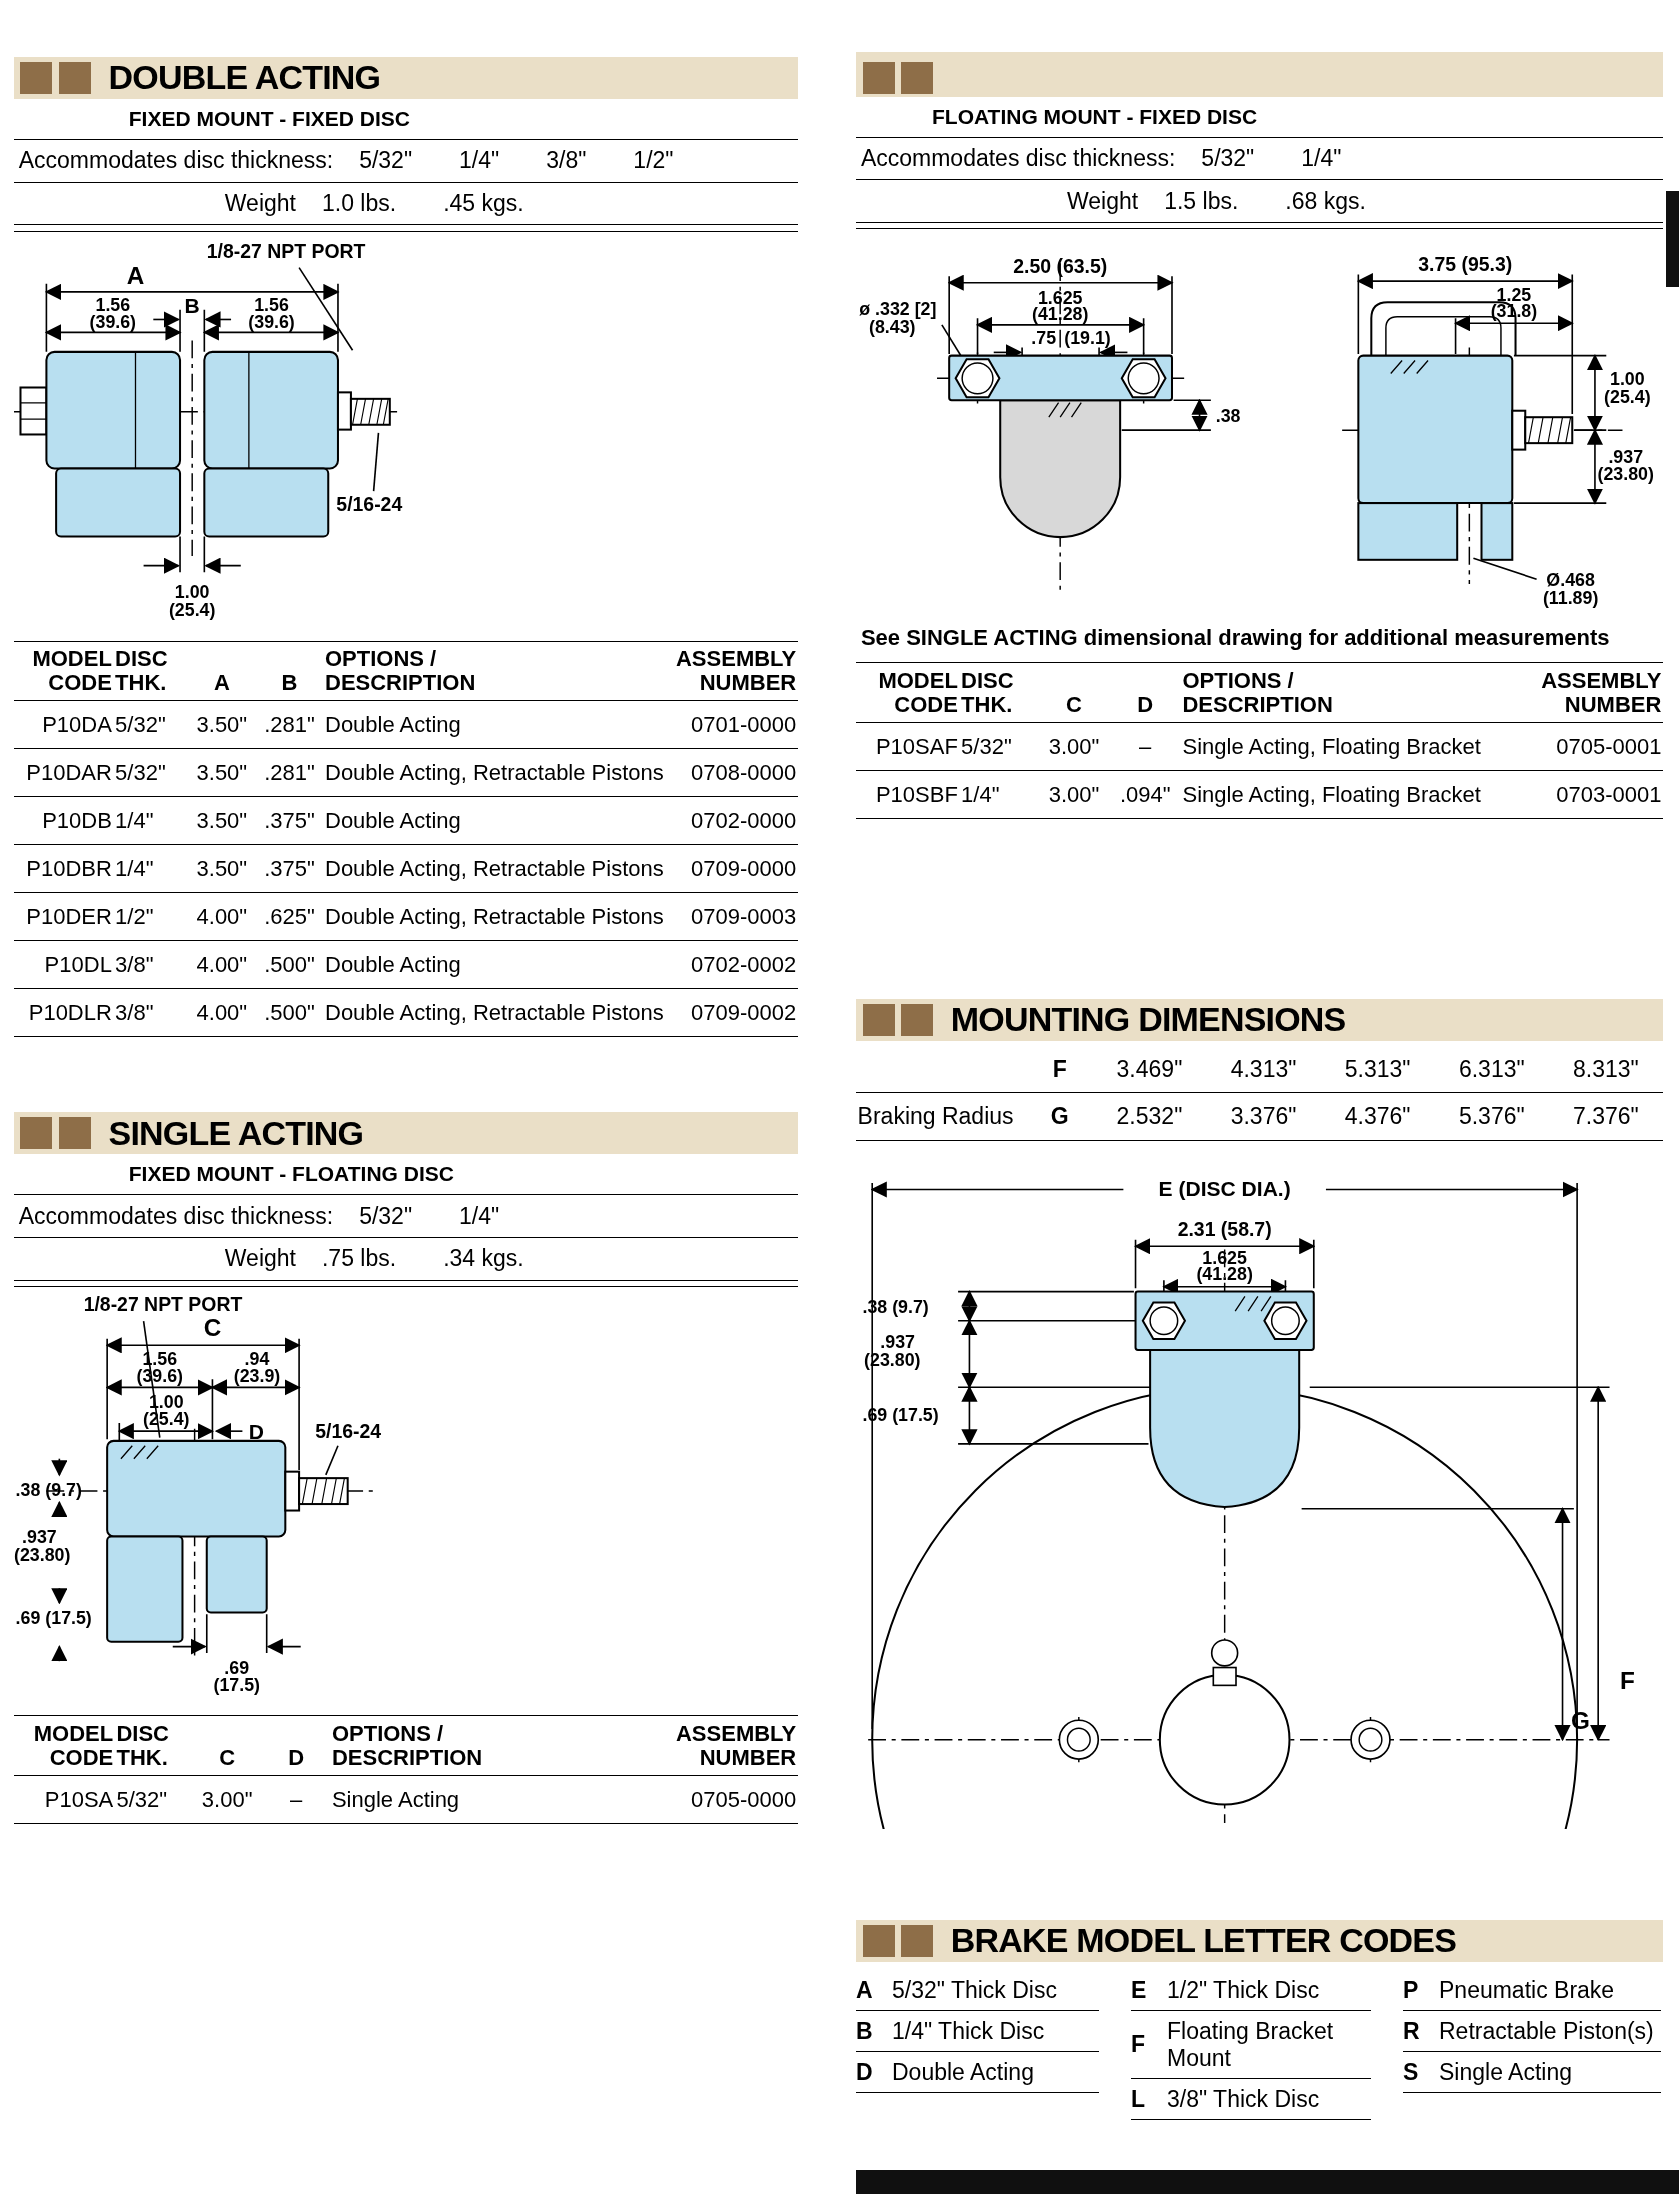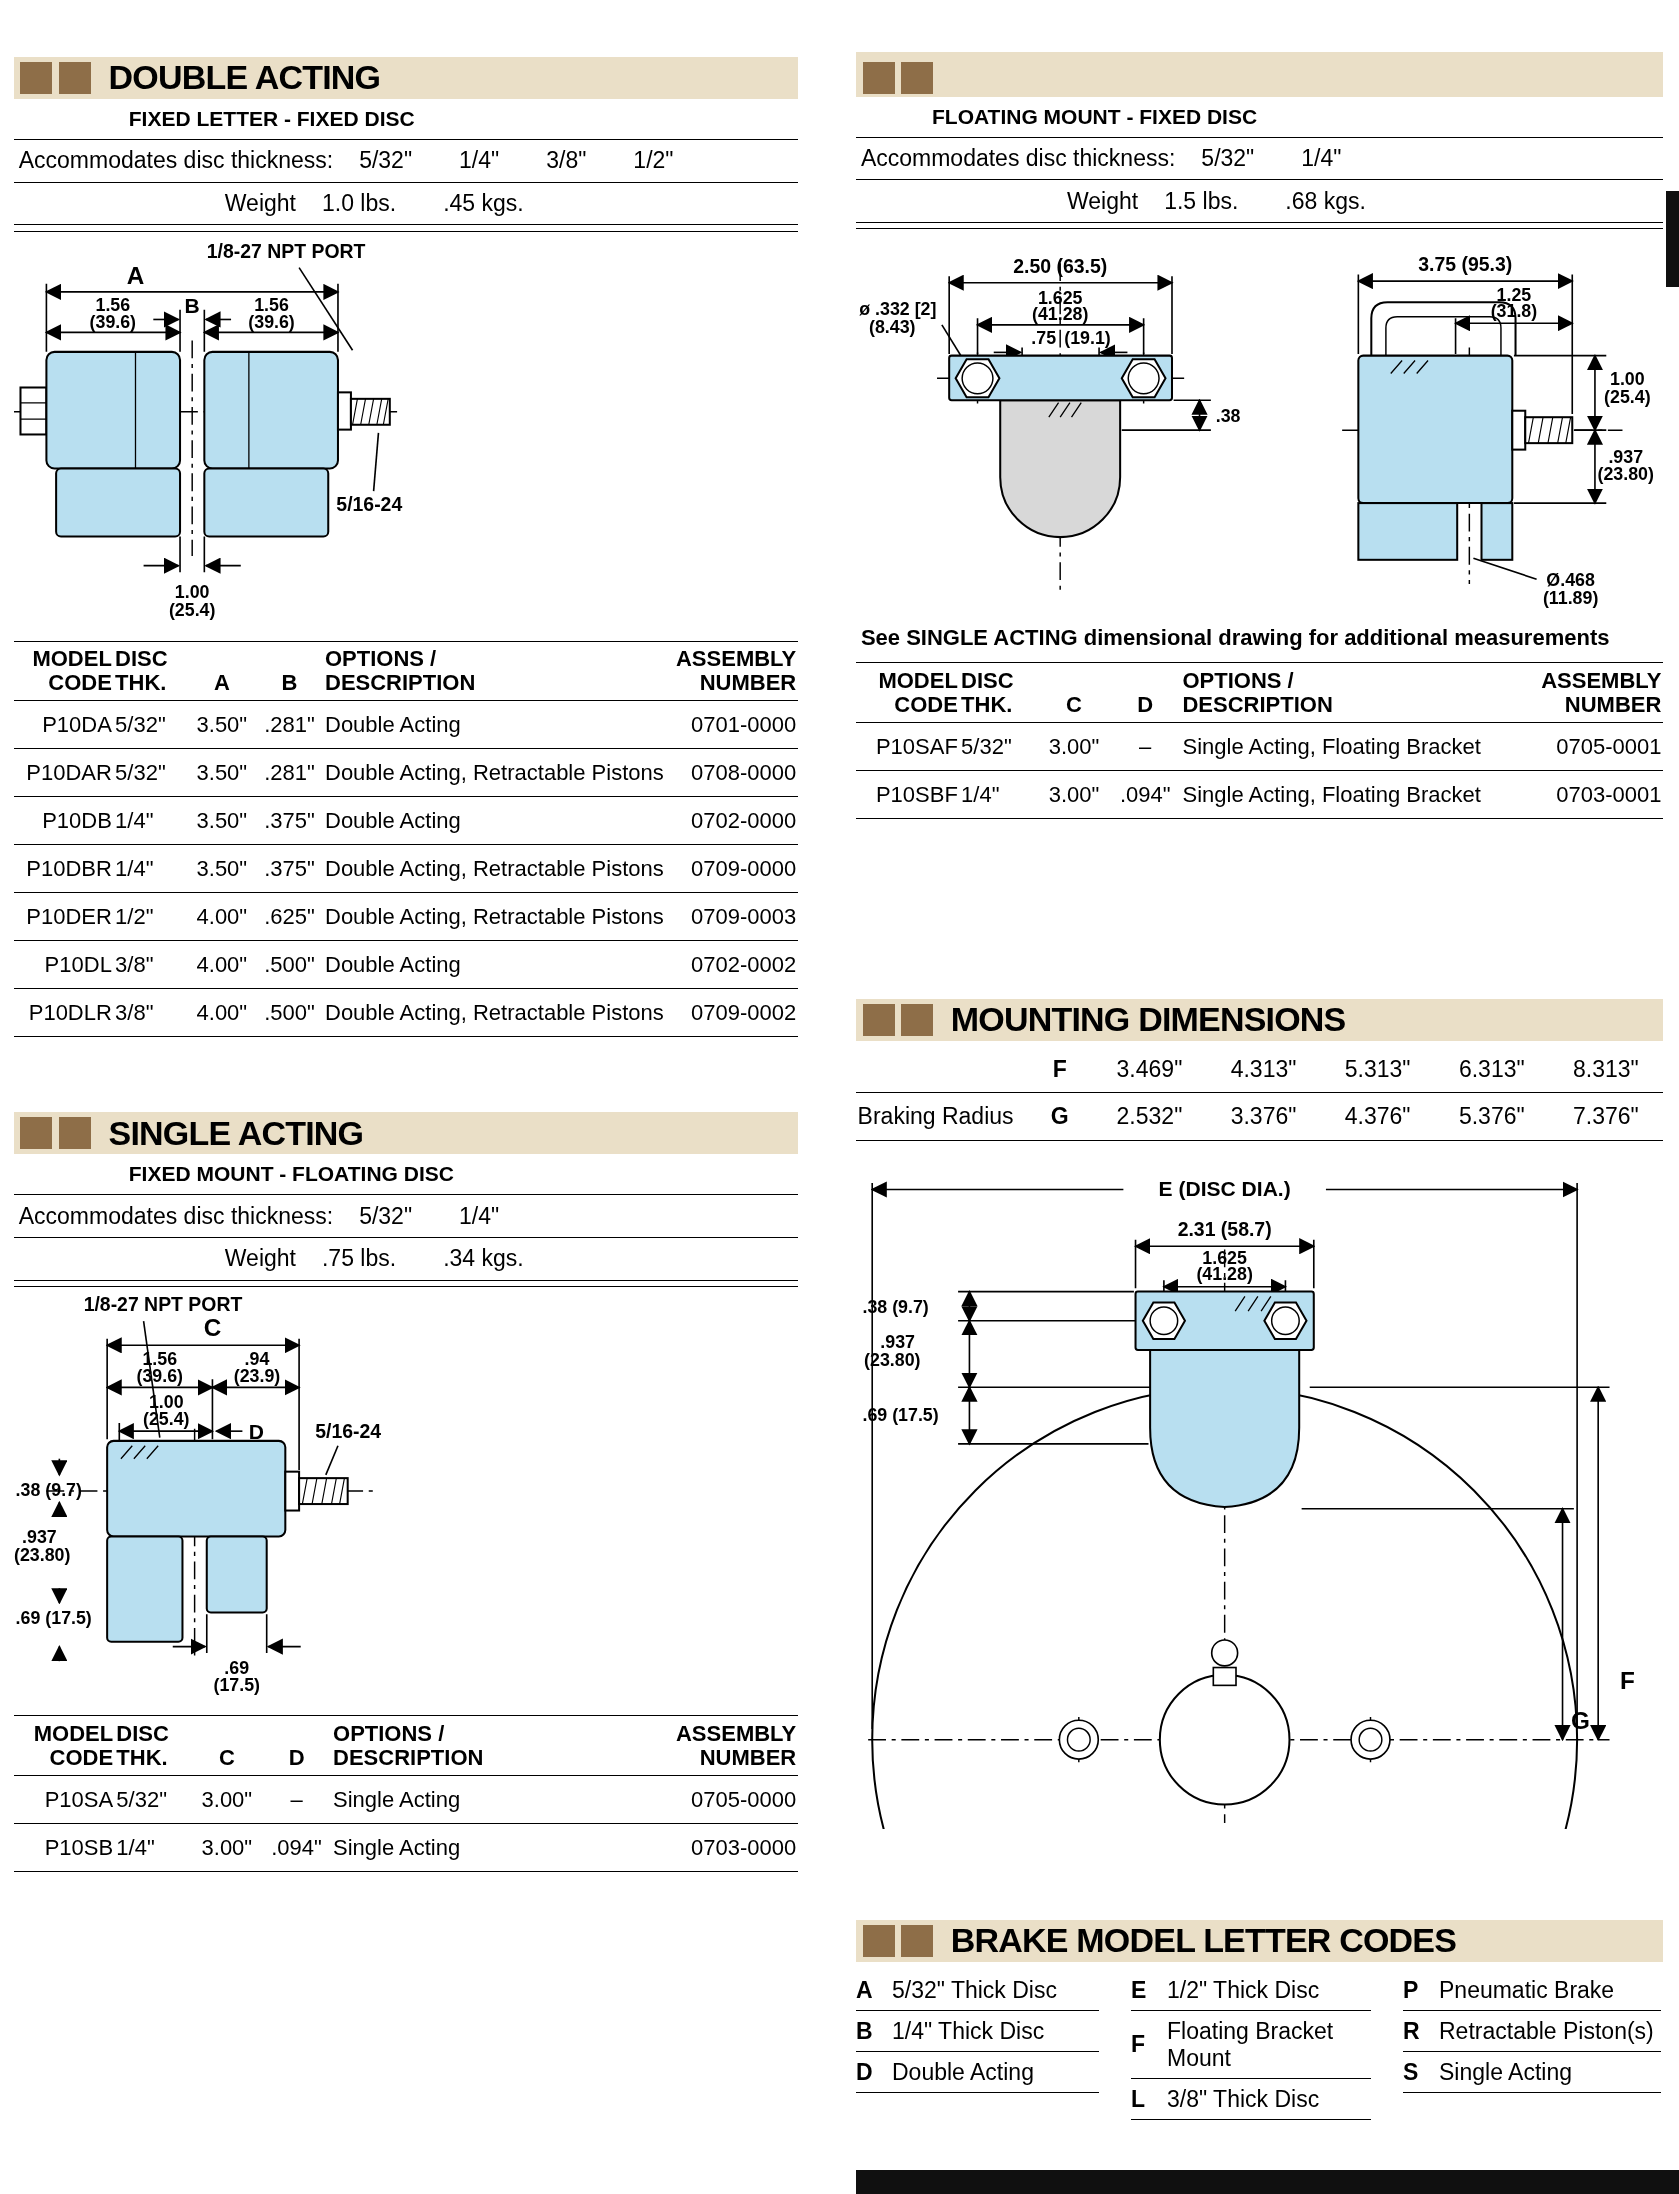--- a/index.html
+++ b/index.html
@@ -72,21 +72,21 @@
 
 <div id="page">
 
   <div class="col col-left">
 
     <div class="sec-hdr">
       <span class="sq"></span>
       <span class="sq"></span>
       <span class="sec-title">DOUBLE ACTING</span>
     </div>
-    <div class="subtitle">FIXED LETTER - FIXED DISC</div>
+    <div class="subtitle">FIXED MOUNT - FIXED DISC</div>
     <div class="spec-row">
       <span class="spec-label">Accommodates disc thickness:</span>
       <span class="spec-vals">
           <span class="list-item">5/32"</span>
           <span class="list-item">1/4"</span>
           <span class="list-item">3/8"</span>
           <span class="list-item">1/2"</span>
         </span>
     </div>
     <div class="spec-row weight">
@@ -343,28 +343,20 @@
         </tr>
       </thead>
       <tbody>
           <tr>
             <td class="col-model">P10SA</td>
             <td class="col-thk">5/32"</td>
             <td class="col-c">3.00"</td>
             <td class="col-d">–</td>
             <td class="col-desc">Single Acting</td>
             <td class="col-asm">0705-0000</td>
-          </tr>
-          <tr>
-            <td class="col-model">P10SB</td>
-            <td class="col-thk">1/4"</td>
-            <td class="col-c">3.00"</td>
-            <td class="col-d">.094"</td>
-            <td class="col-desc">Single Acting</td>
-            <td class="col-asm">0703-0000</td>
           </tr>
         </tbody>
     </table>
   </div>
 
   <div class="col col-right">
 
     <div class="sec-hdr tall">
       <span class="sq"></span>
       <span class="sq"></span>

